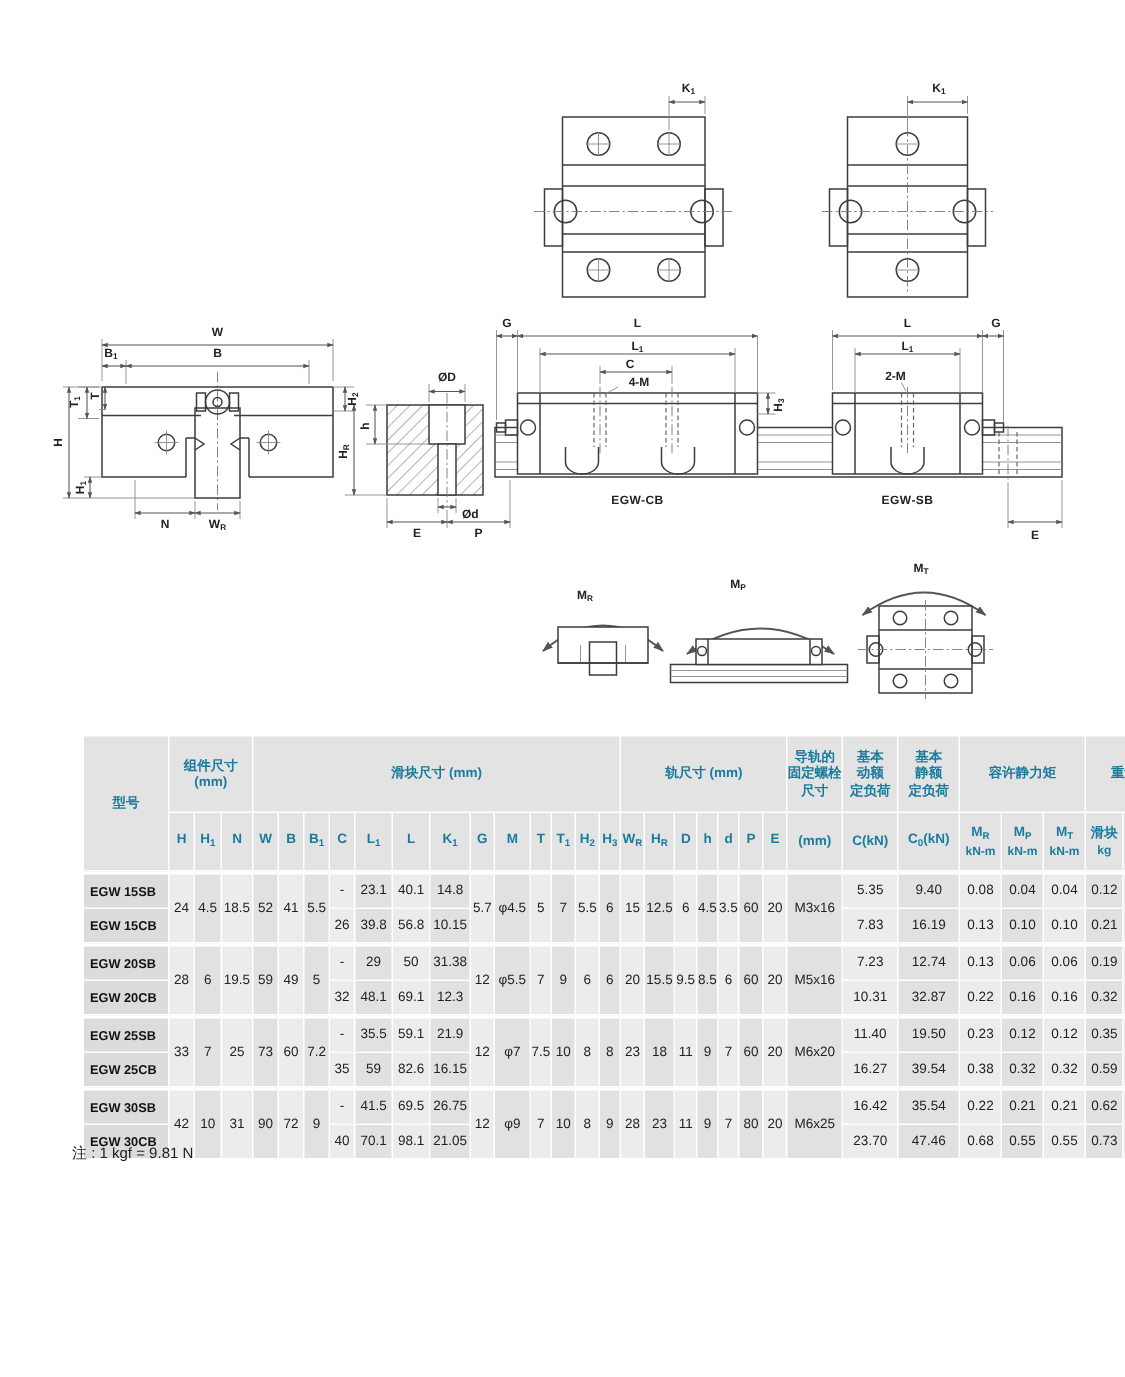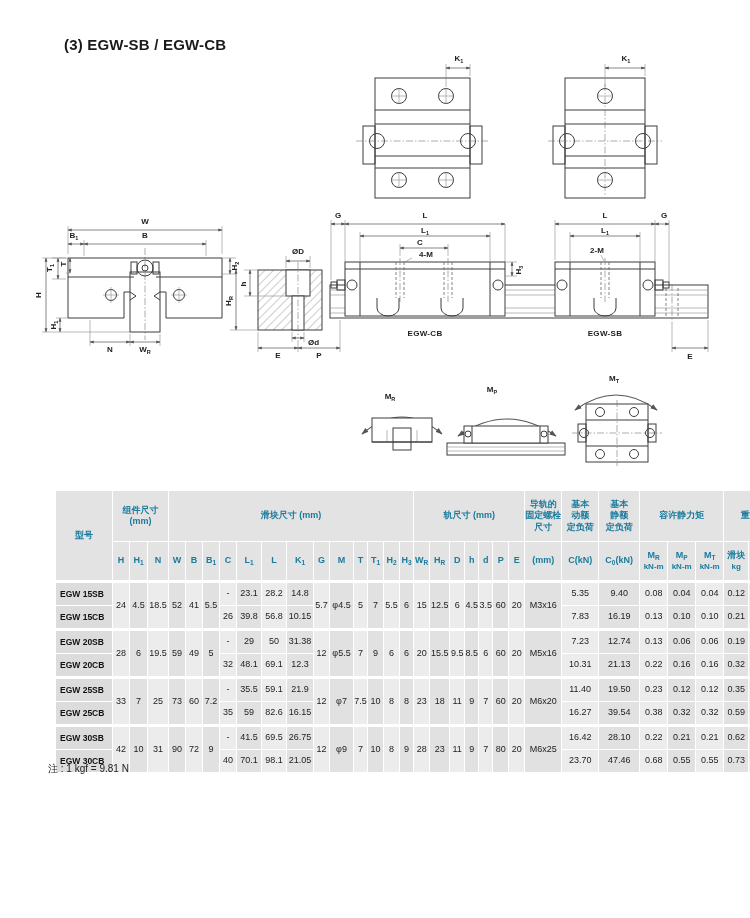--- a/index.html
+++ b/index.html
@@ -32,21 +32,20 @@
   td.m{background:#dcdcdc;font-weight:bold;text-align:left;padding-left:4px;font-size:8.5px;color:#111}
   tr.g>th,tr.g>td{border-top:2px solid #fff}
   sub{font-size:6.5px;vertical-align:-2px}
   .note{position:absolute;left:48px;top:762px;font-size:10px;color:#222}
 </style>
 </head>
 <body>
 
 <div class="page">
 
-  <div class="title">(3) EGW-SB / EGW-CB</div>
 
   <svg class="drawing" width="750" height="490" viewBox="0 0 750 490">
     <defs>
       <marker id="ar" viewBox="0 0 10 10" refX="9" refY="5" markerWidth="6" markerHeight="6" orient="auto-start-reverse">
         <path d="M0,1.5L10,5L0,8.5z" fill="#555"></path>
       </marker>
       <pattern id="hp" width="6" height="6" patternUnits="userSpaceOnUse" patternTransform="rotate(45)">
         <line x1="0" y1="0" x2="0" y2="6" stroke="#9a9a9a" stroke-width="1"></line>
       </pattern>
     </defs>
@@ -358,21 +357,21 @@
       <tr class="g">
         <td class="m">EGW 15SB</td>
         <td class="l" rowspan="2">24</td>
         <td class="d" rowspan="2">4.5</td>
         <td class="l" rowspan="2">18.5</td>
         <td class="d" rowspan="2">52</td>
         <td class="l" rowspan="2">41</td>
         <td class="d" rowspan="2">5.5</td>
         <td class="l">-</td>
         <td class="d">23.1</td>
-        <td class="l">28.2</td>
+        <td class="l">40.1</td>
         <td class="d">14.8</td>
         <td class="l" rowspan="2">5.7</td>
         <td class="d" rowspan="2">φ4.5</td>
         <td class="l" rowspan="2">5</td>
         <td class="d" rowspan="2">7</td>
         <td class="l" rowspan="2">5.5</td>
         <td class="d" rowspan="2">6</td>
         <td class="l" rowspan="2">15</td>
         <td class="d" rowspan="2">12.5</td>
         <td class="l" rowspan="2">6</td>
@@ -437,21 +436,21 @@
         <td class="d">0.19</td>
         <td class="l" rowspan="2">2.08</td>
       </tr>
       <tr>
         <td class="m">EGW 20CB</td>
         <td class="l">32</td>
         <td class="d">48.1</td>
         <td class="l">69.1</td>
         <td class="d">12.3</td>
         <td class="l">10.31</td>
-        <td class="d">21.13</td>
+        <td class="d">32.87</td>
         <td class="l">0.22</td>
         <td class="d">0.16</td>
         <td class="l">0.16</td>
         <td class="d">0.32</td>
       </tr>
 
       <tr class="g">
         <td class="m">EGW 25SB</td>
         <td class="l" rowspan="2">33</td>
         <td class="d" rowspan="2">7</td>
@@ -519,21 +518,21 @@
         <td class="d" rowspan="2">9</td>
         <td class="l" rowspan="2">28</td>
         <td class="d" rowspan="2">23</td>
         <td class="l" rowspan="2">11</td>
         <td class="d" rowspan="2">9</td>
         <td class="l" rowspan="2">7</td>
         <td class="d" rowspan="2">80</td>
         <td class="l" rowspan="2">20</td>
         <td class="d" rowspan="2">M6x25</td>
         <td class="l">16.42</td>
-        <td class="d">28.10</td>
+        <td class="d">35.54</td>
         <td class="l">0.22</td>
         <td class="d">0.21</td>
         <td class="l">0.21</td>
         <td class="d">0.62</td>
         <td class="l" rowspan="2">4.35</td>
       </tr>
       <tr>
         <td class="m">EGW 30CB</td>
         <td class="l">40</td>
         <td class="d">70.1</td>

